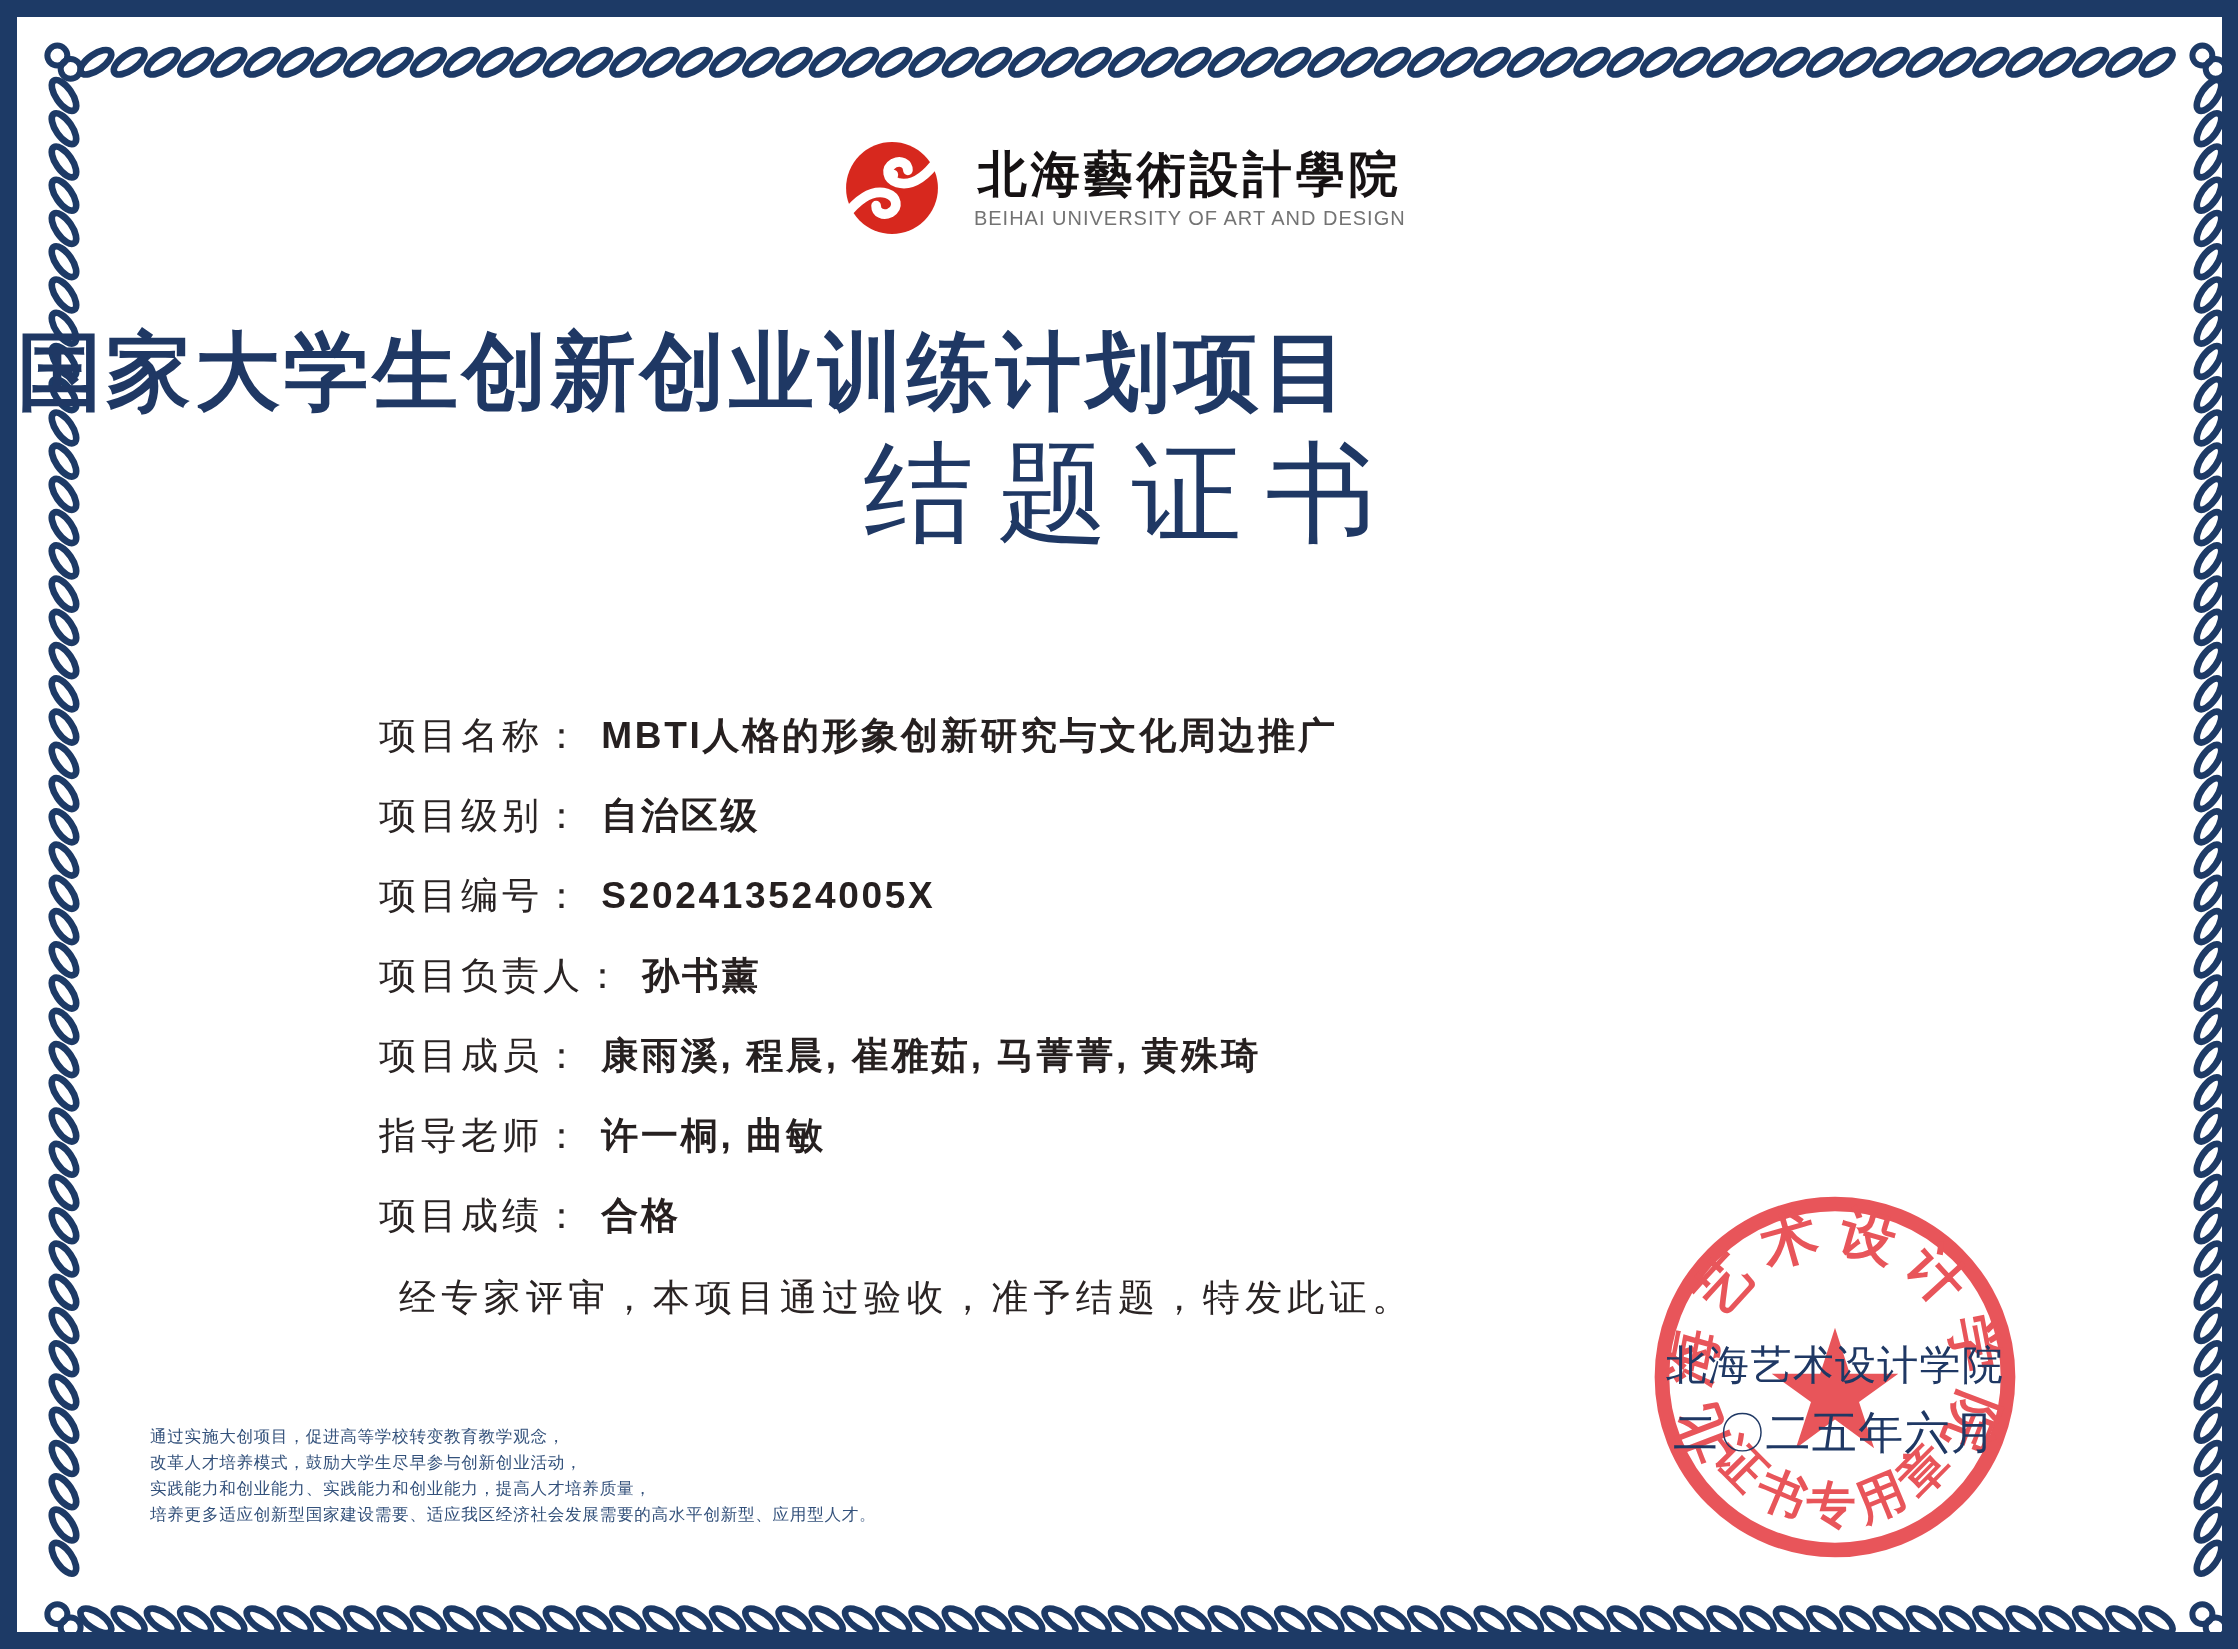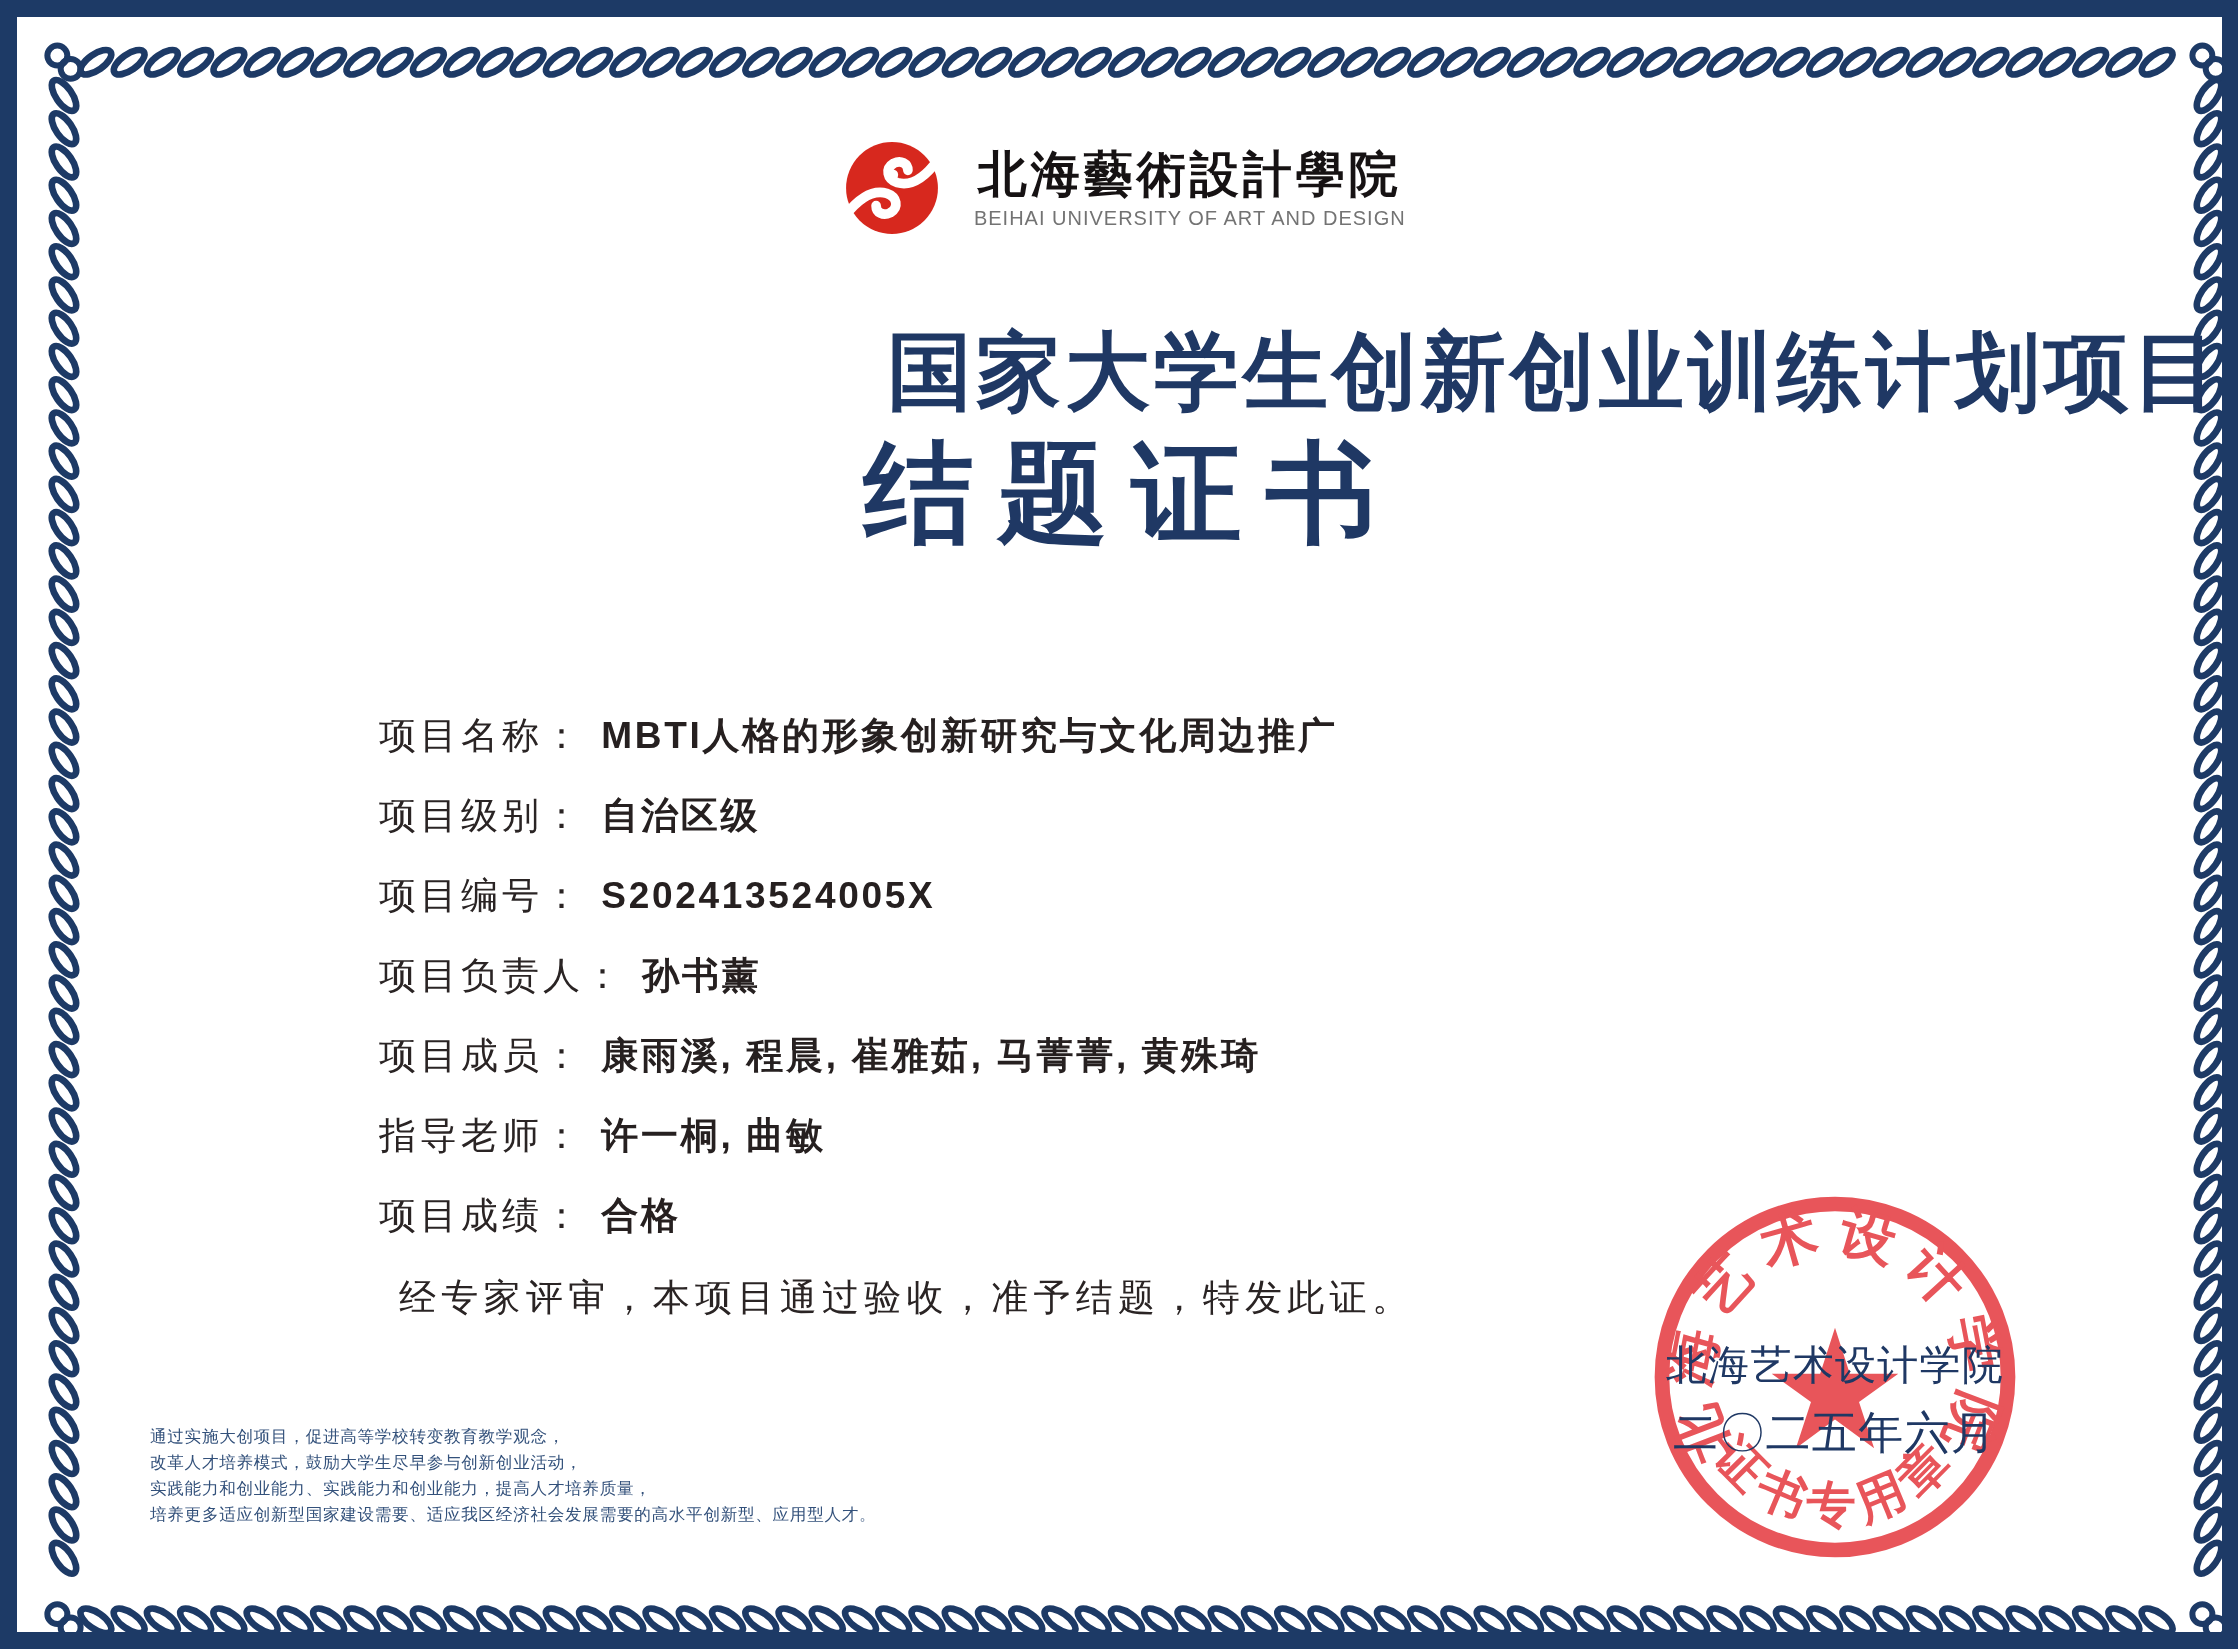--- a/index.html
+++ b/index.html
@@ -42,30 +42,30 @@
     letter-spacing:4px;color:#161213;white-space:nowrap;
   }
   .logo-english{
     font-family:"Liberation Sans","DejaVu Sans",sans-serif;
     font-size:20px;line-height:22.6px;letter-spacing:1px;
     color:#737373;margin-top:5.3px;white-space:nowrap;font-weight:500;
   }
   
   .title-main{
     position:absolute;left:0;top:311px;width:100%;
-    text-align:right;
+    text-align:left;
     font-family:"Liberation Serif","DejaVu Serif",serif;
     font-weight:700;font-size:85px;line-height:1.05;
     letter-spacing:4px;color:var(--title-navy,#1f3864);white-space:nowrap;
   }
   .title-sub{
     position:absolute;left:0;top:420px;width:100%;
     text-align:center;
     font-family:"Liberation Serif","DejaVu Serif",serif;
-    font-weight:700;font-size:110px;line-height:1.05;
+    font-weight:400;font-size:110px;line-height:1.05;
     letter-spacing:24px;text-indent:24px;
     color:var(--title-navy,#1f3864);white-space:nowrap;
   }
   
   .fields{position:absolute;left:362px;top:685px;}
   .field-row{
     display:flex;align-items:baseline;
     margin-bottom:37px;line-height:43px;white-space:nowrap;margin-top:12px;
   }
   .field-label{

